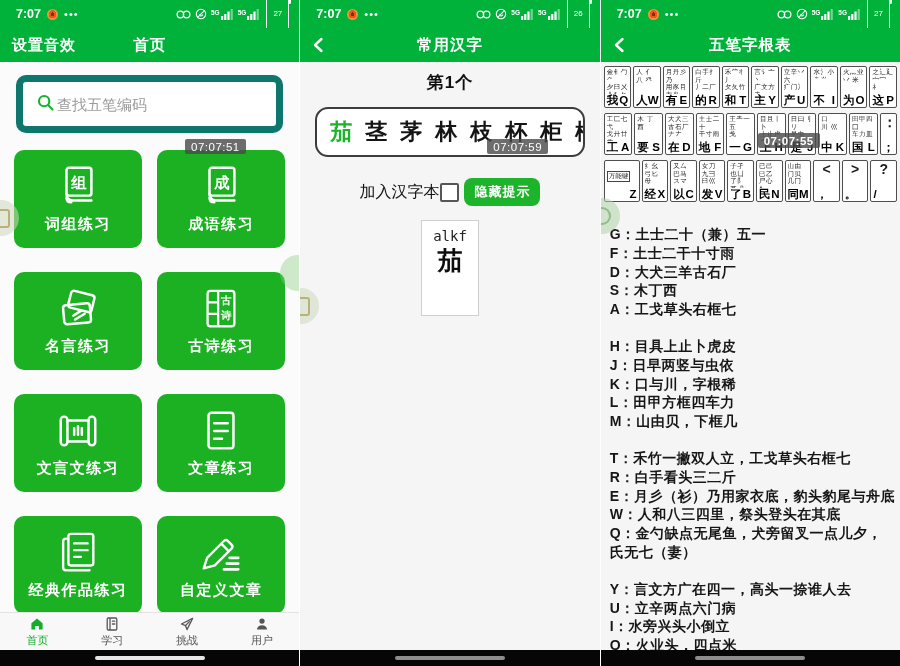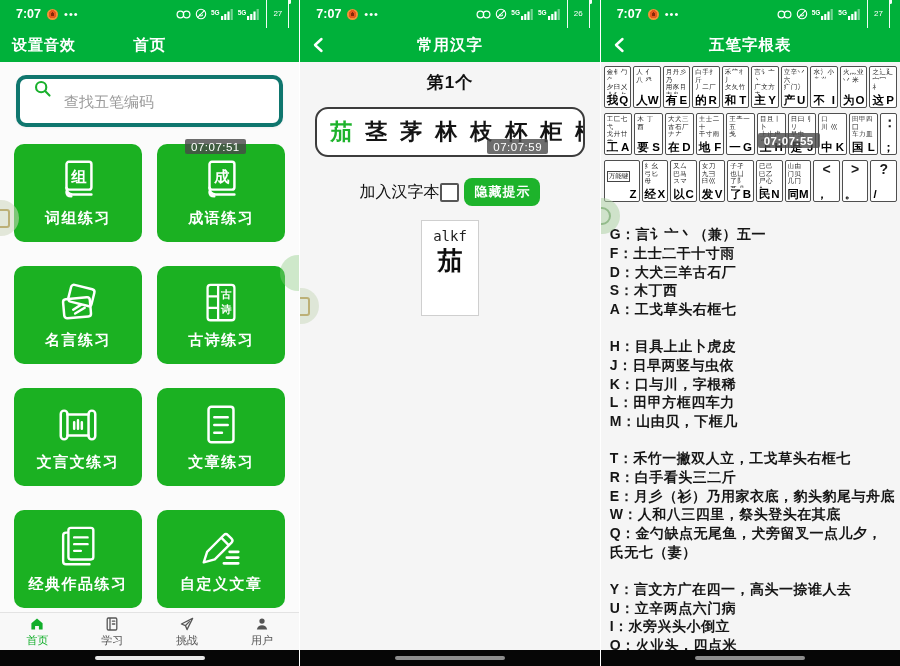--- a/index.html
+++ b/index.html
@@ -31,22 +31,22 @@
   .hdr .title{position:absolute;left:0;right:0;top:0;bottom:0;display:flex;align-items:center;
         justify-content:center;font-size:15.5px;font-weight:bold;letter-spacing:1px;}
   .hdr .left-action{position:absolute;left:12px;top:0;bottom:0;display:flex;align-items:center;
         font-size:15px;font-weight:bold;letter-spacing:1px;z-index:2;}
   .hdr .back{position:absolute;left:9px;top:7px;width:20px;height:20px;z-index:2;}
 
   .body{position:absolute;top:62px;bottom:0;left:0;right:0;overflow:hidden;}
   .body.light{background:#fbfbfb;}
 
   
-  .search{margin:13px 16px 0;height:44px;background:#fff;border-radius:10px;border:4px solid #0f766e;
-        display:flex;padding:0 13px;gap:10px;box-shadow:0 1px 3px rgba(0,0,0,.05);}
+  .search{margin:13px 16px 0;height:44px;background:#fff;border-radius:10px;border:7px solid #0f766e;
+        display:flex;align-items:center;padding:0 13px;box-shadow:0 1px 3px rgba(0,0,0,.05);}
   .search input{border:none;outline:none;font-size:15px;color:#333;background:transparent;flex:1;min-width:0;}
   .search input::placeholder{color:#9b9b9b;}
   .pgrid{display:grid;grid-template-columns:1fr 1fr;gap:24px 15px;margin:17px 14px 0;}
   .pbtn{height:98px;background:var(--bg2);border-radius:10px;color:#fff;display:flex;cursor:pointer;
         flex-direction:column;align-items:center;justify-content:center;gap:5px;}
   .pbtn .picon{height:46px;display:flex;align-items:center;}
   .pbtn svg{width:46px;height:46px;display:block;}
   .plabel{font-size:15px;font-weight:bold;letter-spacing:1.5px;}
 
   .tabbar{position:absolute;bottom:16px;left:0;right:0;height:37px;background:#f8f8f8;
@@ -669,21 +669,21 @@
             <div class="key sym">
               <div class="rad">?</div>
               <div class="kbot">
                 <span>/</span>
               </div>
             </div>
           </div>
         </div>
       <div class="mn">
           <div class="grp">
-            <p>G：言讠亠丶（兼）五一</p>
+            <p>G：土士二十（兼）五一</p>
             <p>F：土士二干十寸雨</p>
             <p>D：大犬三羊古石厂</p>
             <p>S：木丁西</p>
             <p>A：工戈草头右框七</p>
           </div>
           <div class="grp">
             <p>H：目具上止卜虎皮</p>
             <p>J：日早两竖与虫依</p>
             <p>K：口与川，字根稀</p>
             <p>L：田甲方框四车力</p>

